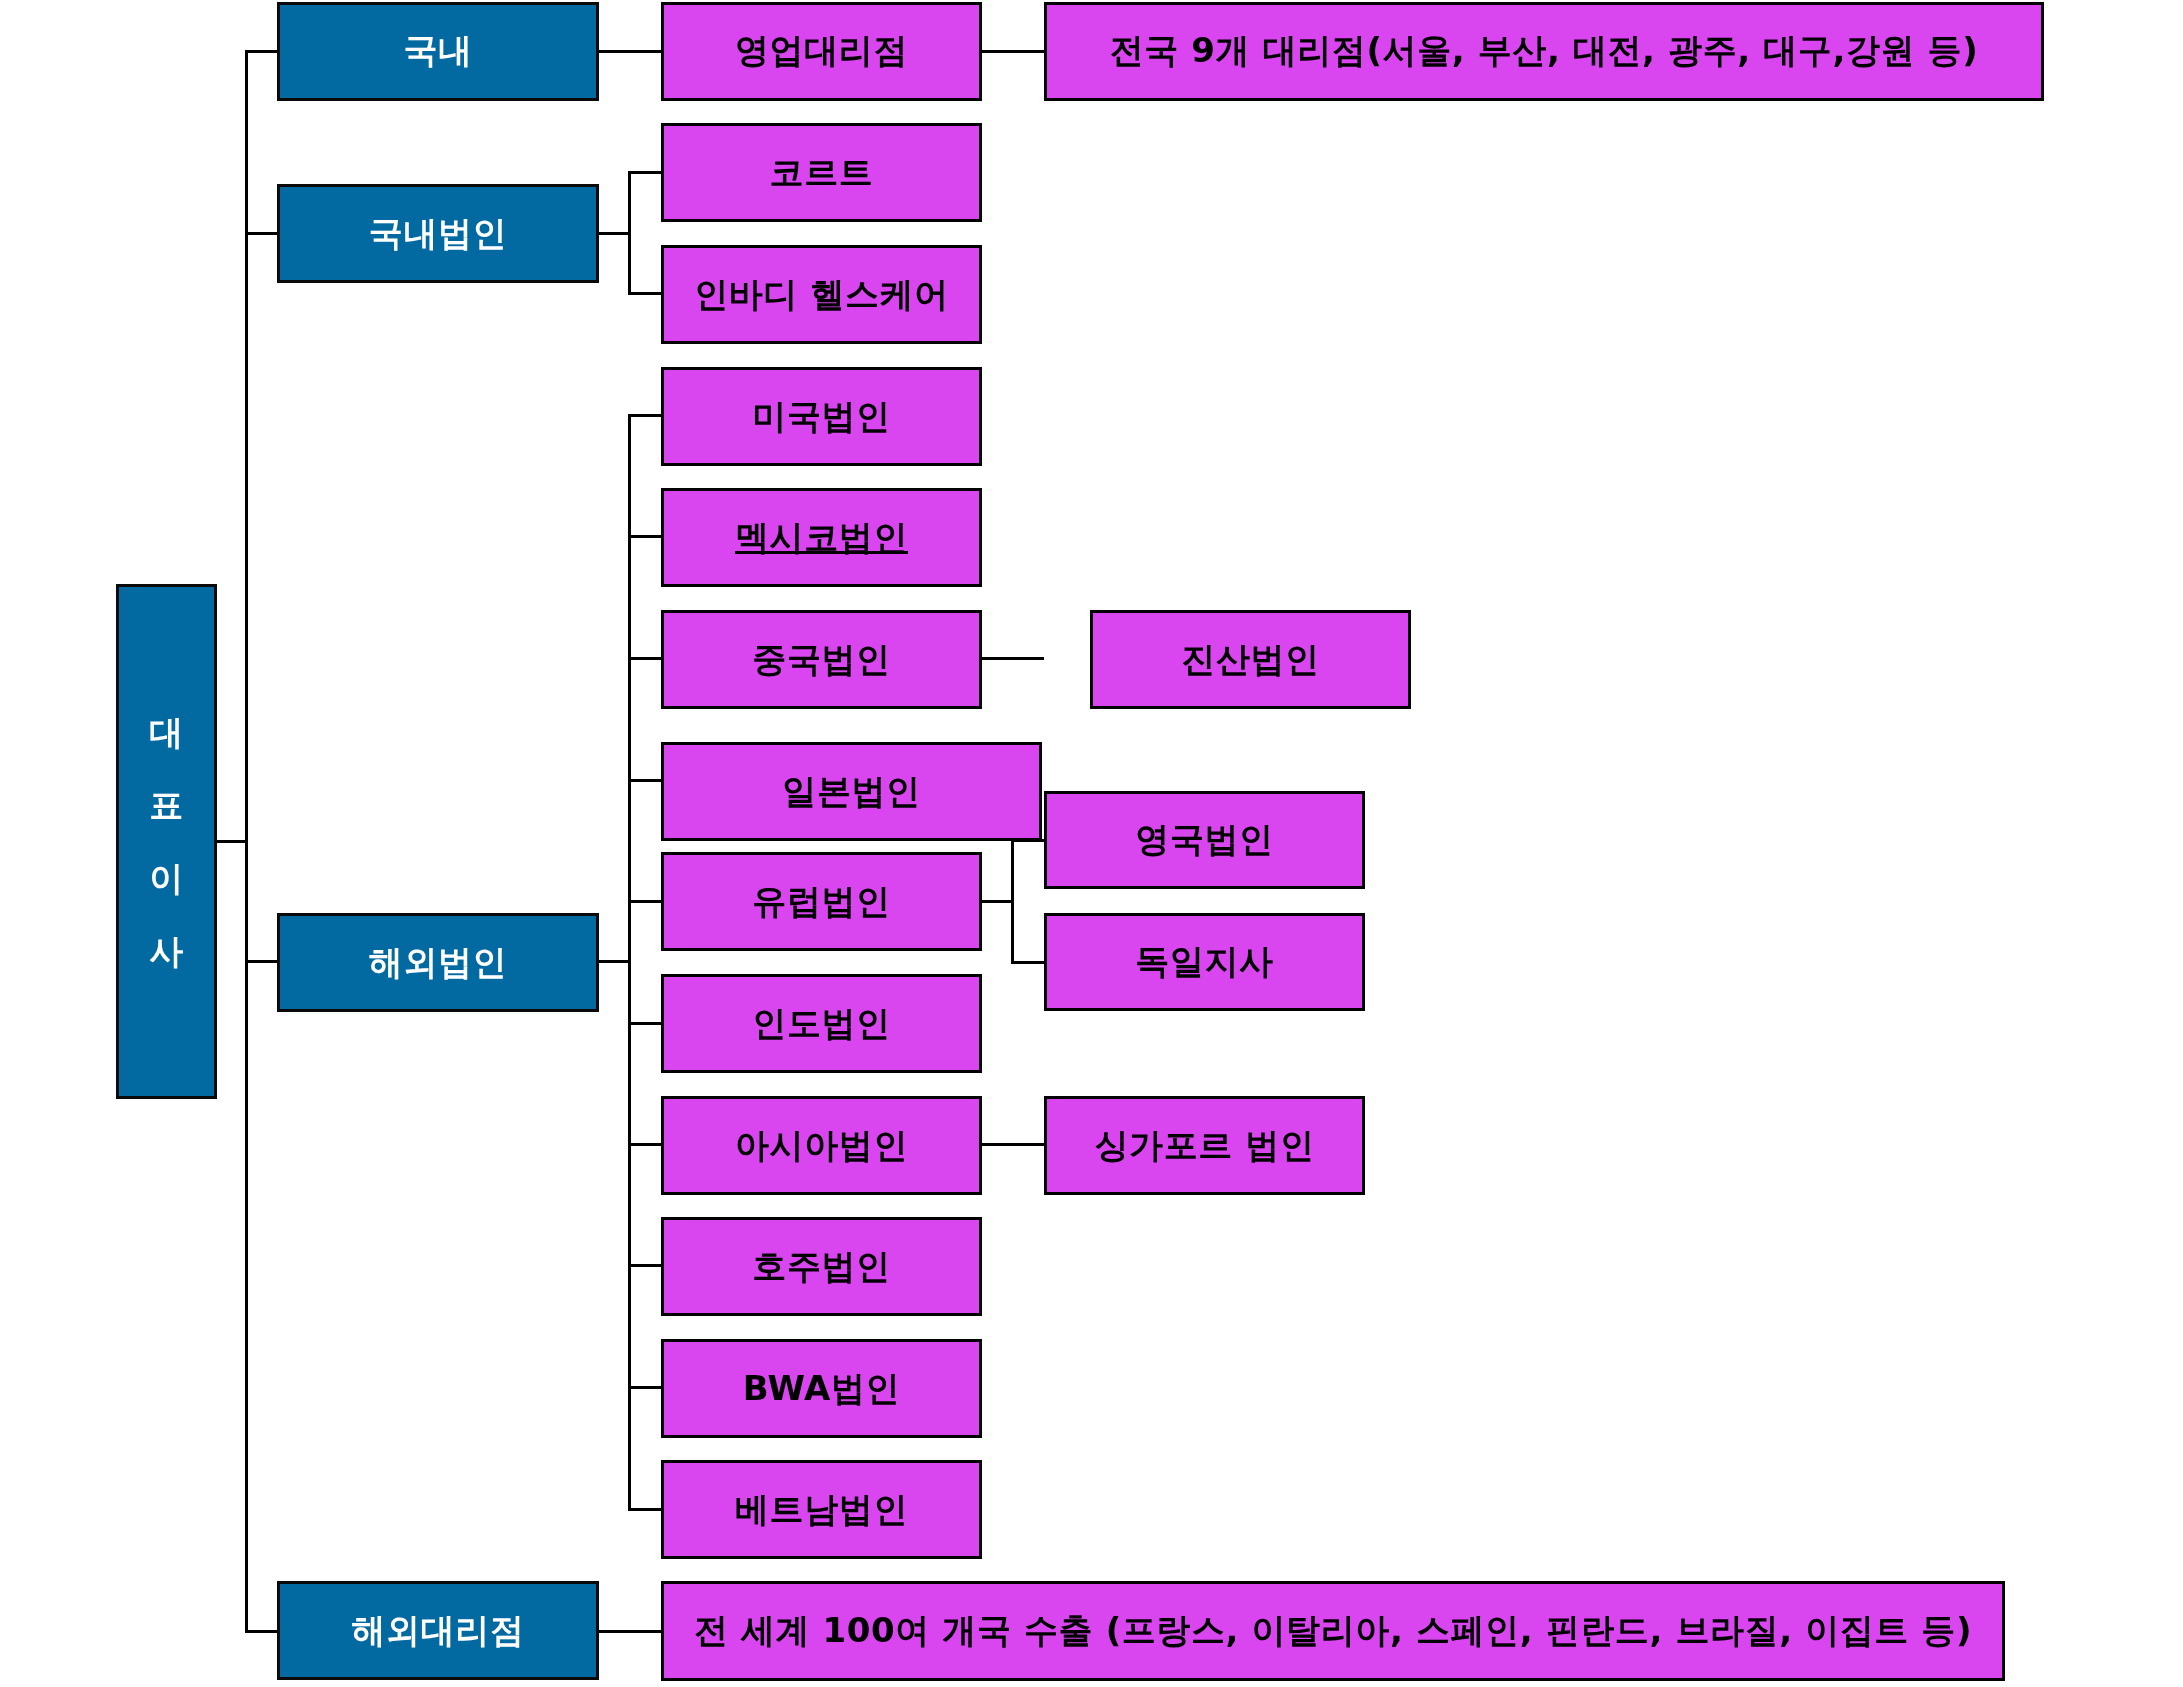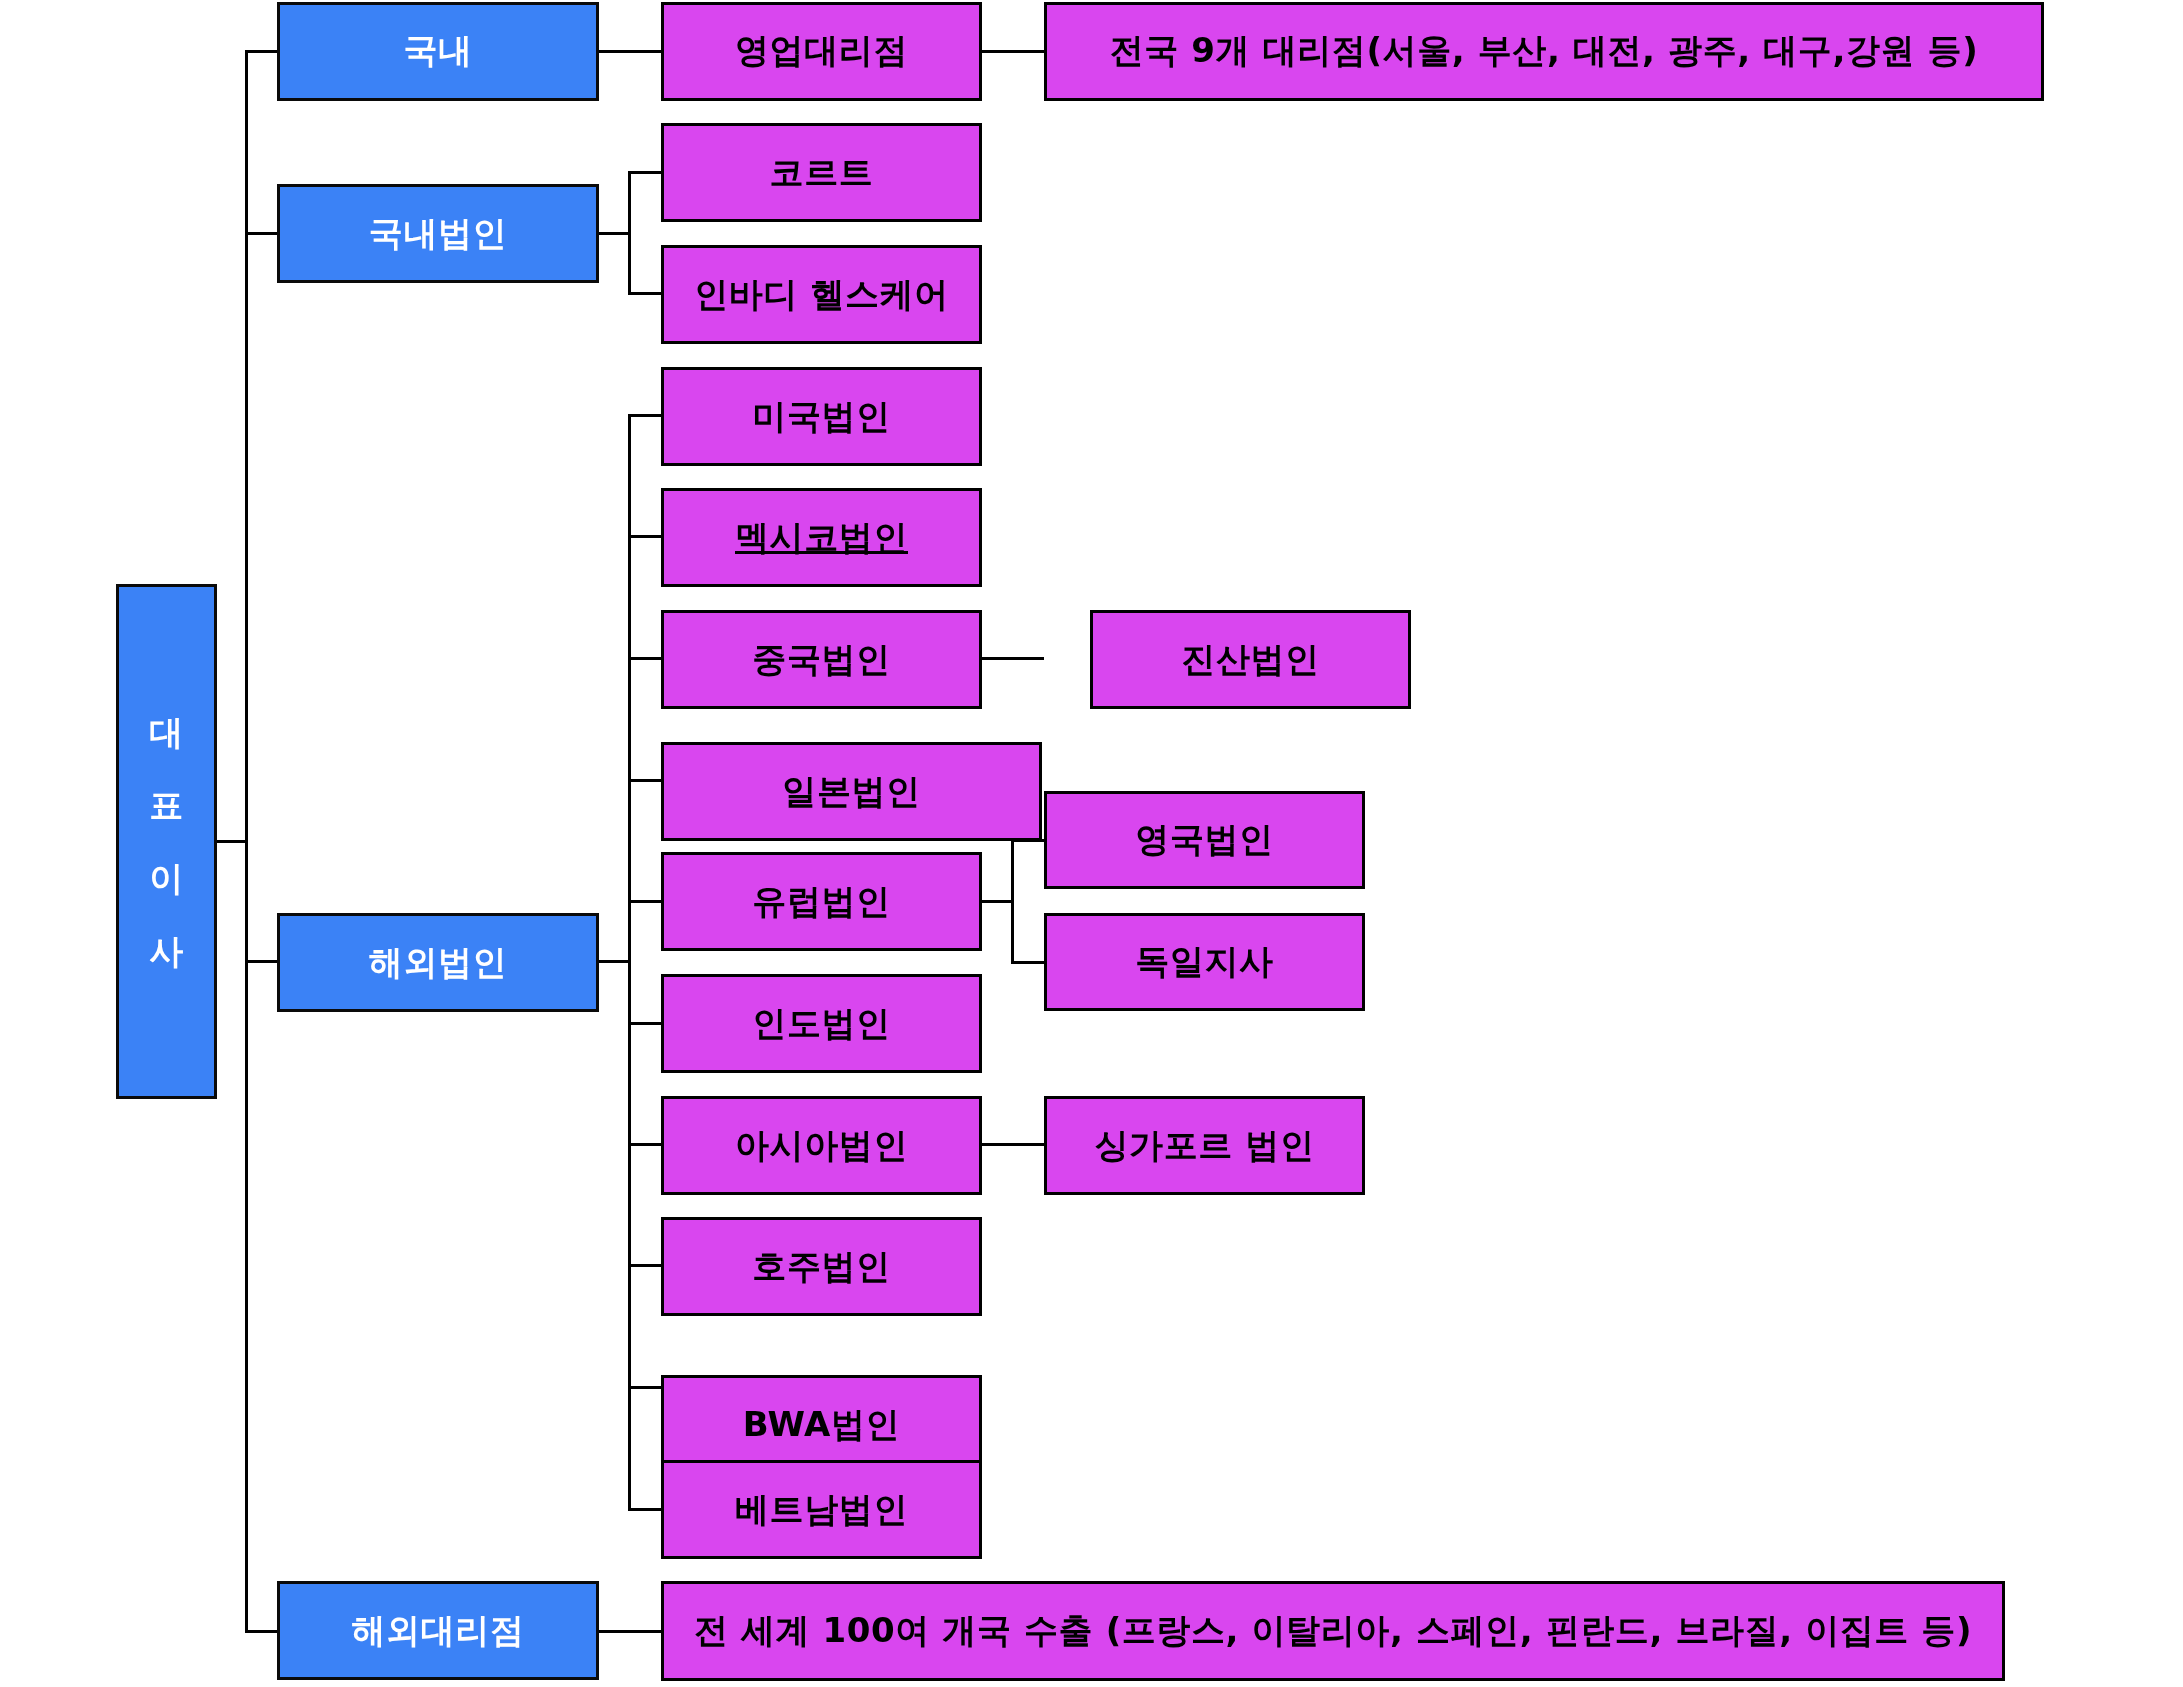--- a/index.html
+++ b/index.html
@@ -1,20 +1,20 @@
 <!DOCTYPE html>
 <html style="font-size:10px"><head>
 <meta charset="utf-8">
 <style>
   html, body { margin: 0; padding: 0; background: #ffffff; }
   body { width: 2183px; height: 1688px; position: relative; overflow: hidden;
          font-family: "DejaVu Sans", "Liberation Sans", sans-serif; }
   .box { position: absolute; box-sizing: border-box; display: flex; align-items: center;
          justify-content: center; font-weight: bold; font-size: 34px; letter-spacing: 0.6px; }
-  .navy { background: #3b82f6; color: #ffffff; border: 3.1px solid #0a0a0a; }
+  .navy { background: #0369a1; color: #ffffff; border: 3.1px solid #0a0a0a; }
   .white { background: #d946ef; color: #000000; border: 3.8px solid #000000; }
   .ceo { flex-direction: column; }
   .ceo span { display: block; line-height: 73px; font-size: 34px; }
   .line { position: absolute; background: #000000; }
   .h { height: 2.5px; }
   .v { width: 2.5px; }
 </style>
 </head>
 <body>
 
@@ -94,21 +94,21 @@
 </div>
 <div class="box white" style="left:661px; top:974px; width:321px; height:99px;">
   <span>인도법인</span>
 </div>
 <div class="box white" style="left:661px; top:1096px; width:321px; height:99px;">
   <span>아시아법인</span>
 </div>
 <div class="box white" style="left:661px; top:1217px; width:321px; height:99px;">
   <span>호주법인</span>
 </div>
-<div class="box white" style="left:661px; top:1339px; width:321px; height:99px;margin-top:36px;">
+<div class="box white" style="left:661px; top:1339px; width:321px; height:99px;">
   <span>BWA법인</span>
 </div>
 <div class="box white" style="left:661px; top:1460px; width:321px; height:99px;">
   <span>베트남법인</span>
 </div>
 <div class="box white" style="left:661px; top:1581px; width:1344px; height:100px;">
   <span>전 세계 100여 개국 수출 (프랑스, 이탈리아, 스페인, 핀란드, 브라질, 이집트 등)</span>
 </div>
 
 <div class="line h" style="left:982px; top:50px; width:62px;"></div>

